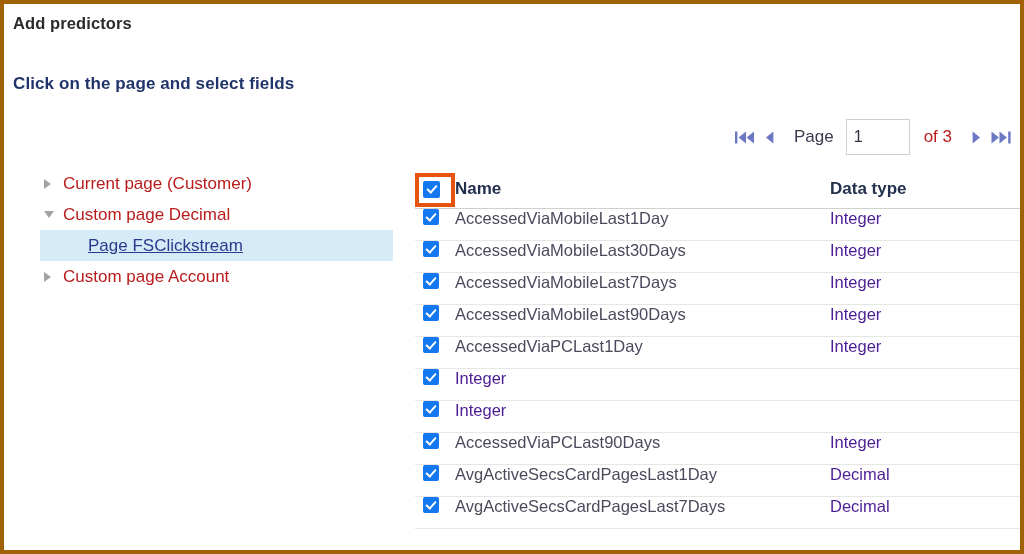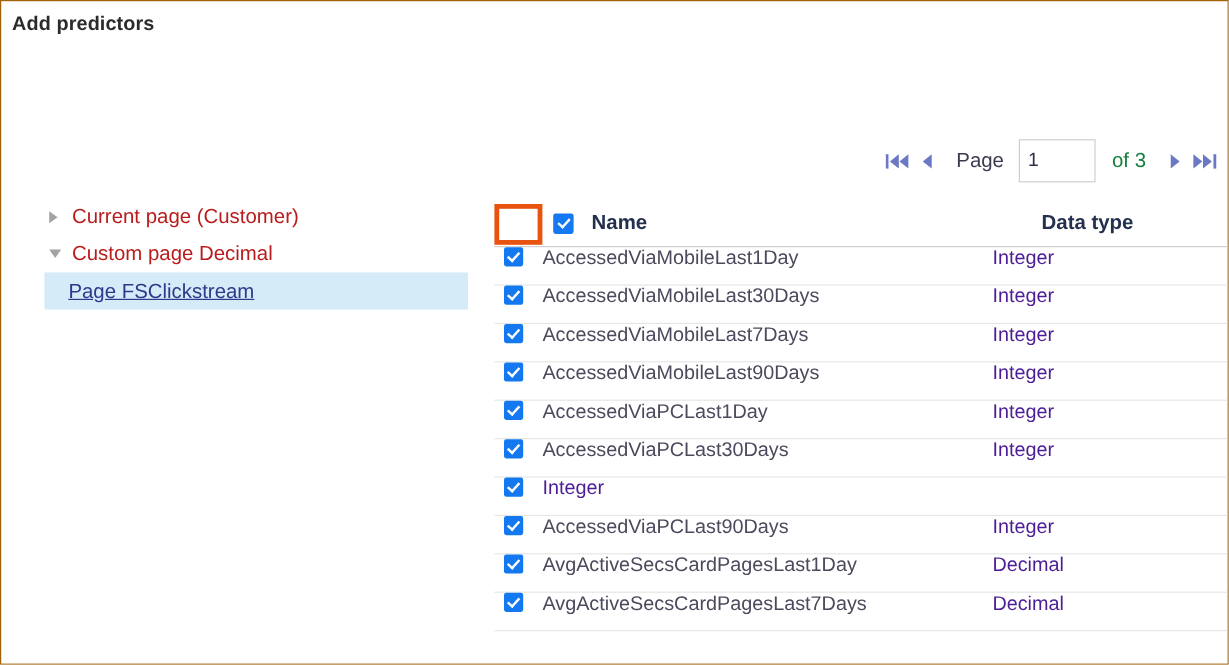--- a/index.html
+++ b/index.html
@@ -9,21 +9,21 @@
   }
   body {
     font-family: "Liberation Sans", sans-serif;
     -webkit-font-smoothing: antialiased;
   }
   #screen {
     position: relative;
     width: 1024px;
     height: 554px;
     background: #ffffff;
-    border: 1px solid #a16207;
+    border: 4px solid #a16207;
     box-sizing: border-box;
     overflow: hidden;
   }
 
   
   .heading-main {
     position: absolute;
     left: 9px;
     top: 10px;
     font-size: 16.5px;
@@ -83,21 +83,21 @@
     font-size: 16px;
     color: #2f2f46;
     padding: 0 7px;
     outline: none;
     border-radius: 0;
   }
   .pg-of {
     margin-left: 10px;
     margin-right: 4px;
     font-size: 17px;
-    color: #15803d;
+    color: #b91c1c;
     white-space: nowrap;
   }
 
   
   .tree {
     position: absolute;
     left: 36px;
     top: 164px;
     width: 353px;
   }
@@ -133,21 +133,21 @@
     border-top: 7px solid #a3a3a3;
     border-left: 5px solid transparent;
     border-right: 5px solid transparent;
   }
   .tree-label {
     font-size: 17px;
     color: #b91c1c;
     white-space: nowrap;
   }
   .tree-row.child {
-    padding-left: 20px;
+    padding-left: 48px;
     align-items: center;
   }
   .tree-row.child .tree-label {
     color: #2c3a8c;
     text-decoration: underline;
   }
 
   
   .table {
     position: absolute;
@@ -155,21 +155,20 @@
     top: 166px;
     right: 0;
     border-collapse: collapse;
   }
   .thead-row {
     display: flex;
     align-items: center;
     height: 38px;
     border-bottom: 1px solid #d0d0d0;
     position: relative;
-    padding-left: 41px;
   }
   .tbody-row {
     display: flex;
     align-items: flex-start;
     height: 31px;
     border-bottom: 1px solid #e6e6e6;
   }
   .cell-check {
     width: 40px;
     flex: 0 0 40px;
@@ -243,20 +242,21 @@
     box-sizing: border-box;
     pointer-events: none;
   }
 </style>
 </head>
 <body>
 
 <div id="screen">
 
   <div class="heading-main">Add predictors</div>
+  <div class="heading-sub">Click on the page and select fields</div>
 
   <div class="pager">
     <span class="pg-icon pg-first">
       <svg width="20" height="13" viewBox="0 0 20 13" aria-hidden="true">
         <rect x="0" y="0.5" width="2.4" height="12" fill="#6b78c4"></rect>
         <polygon points="11,0.5 11,12.5 3.6,6.5" fill="#6b78c4"></polygon>
         <polygon points="19,0.5 19,12.5 11.6,6.5" fill="#6b78c4"></polygon>
       </svg>
     </span>
     <span class="pg-icon pg-prev">
@@ -294,20 +294,26 @@
       <span class="tw">
           <i class="tri tri-down"></i>
         </span>
       <span class="tree-label">Custom page Decimal</span>
     </div>
 
     <div class="tree-row child selected">
       <span class="tree-label">Page FSClickstream</span>
     </div>
 
+    <div class="tree-row">
+      <span class="tw">
+          <i class="tri tri-right"></i>
+        </span>
+      <span class="tree-label">Custom page Account</span>
+    </div>
 
   </div>
 
   <div class="table">
 
     <div class="thead-row">
       <div class="cell-check">
         <span class="cb cb-head"></span>
       </div>
       <div class="cell-name">Name</div>
@@ -348,21 +354,20 @@
           <div class="cell-check">
             <span class="cb"></span>
           </div>
           <div class="cell-name">AccessedViaPCLast1Day</div>
           <div class="cell-type">Integer</div>
         </div>
         <div class="tbody-row">
           <div class="cell-check">
             <span class="cb"></span>
           </div>
-          <div class="cell-name">AccessedViaPCLast30Days</div>
           <div class="cell-type">Integer</div>
         </div>
         <div class="tbody-row">
           <div class="cell-check">
             <span class="cb"></span>
           </div>
           <div class="cell-type">Integer</div>
         </div>
         <div class="tbody-row">
           <div class="cell-check">

